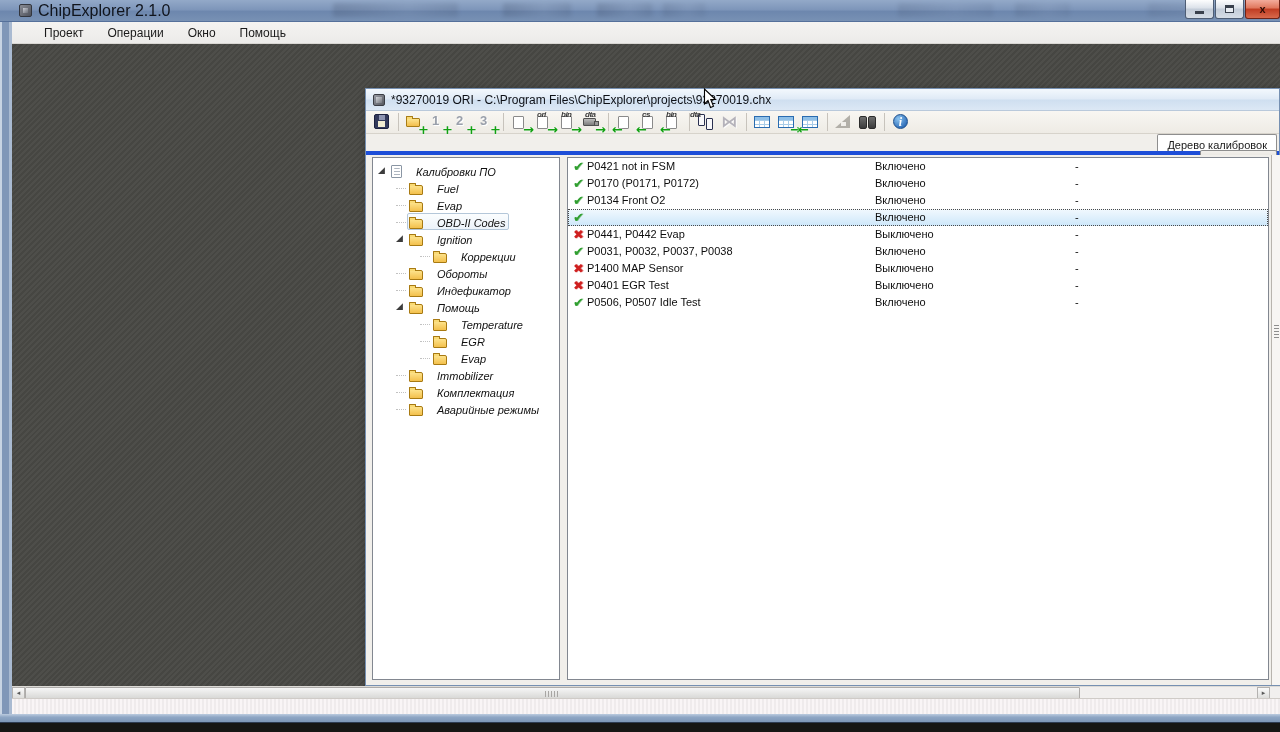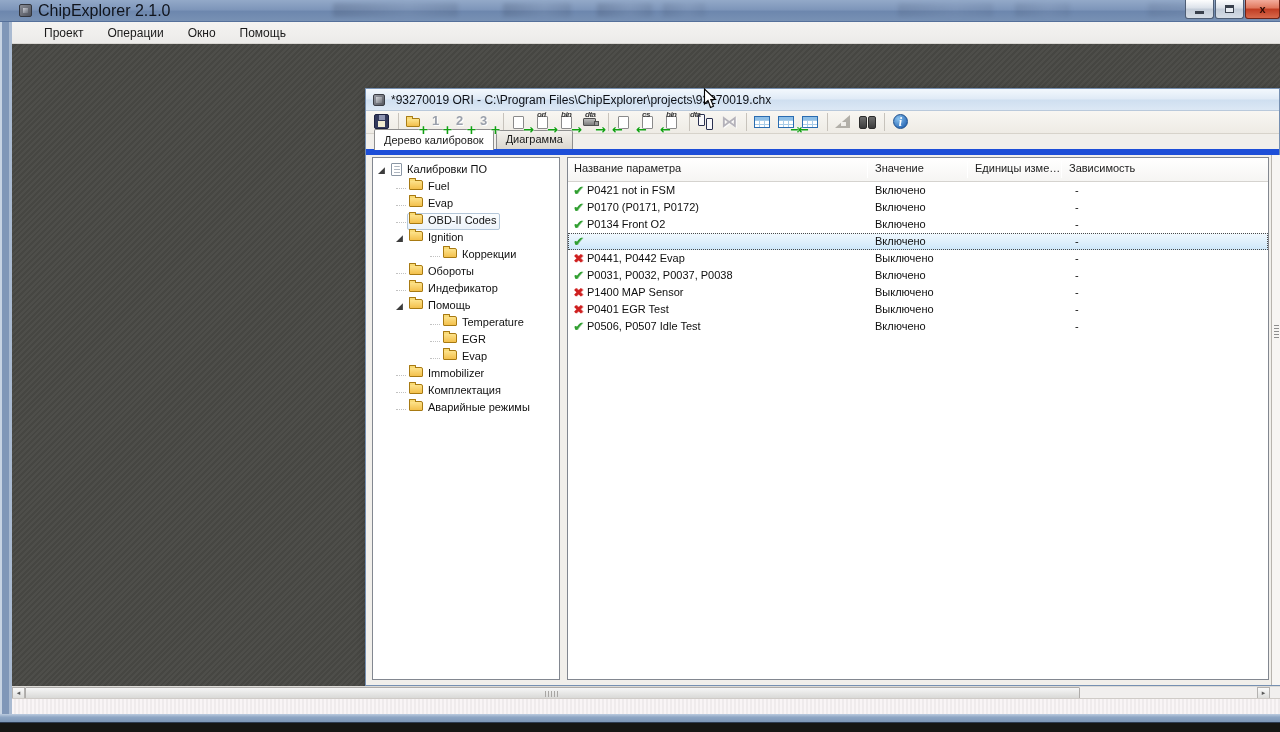--- a/index.html
+++ b/index.html
@@ -106,37 +106,37 @@
   .k-binoculars .g1 { left:2px; top:4px; width:8px; height:13px; background:linear-gradient(#6e6e6e,#3c3c3c); border:1px solid #2c2c2c; border-radius:2px; }
   .k-binoculars .g2 { left:11px; top:4px; width:8px; height:13px; background:linear-gradient(#6e6e6e,#3c3c3c); border:1px solid #2c2c2c; border-radius:2px; }
   
   .k-info .g1 { left:3px; top:2px; width:15px; height:15px; border-radius:50%;
     background:radial-gradient(circle at 35% 30%,#8ec6f2,#2e6db8 75%); border:1px solid #1d4f8c; }
   .k-info .g1::before { content:"i"; position:absolute; left:0; right:0; top:0; text-align:center;
     color:#fff; font:bold italic 12px/15px "Liberation Serif",serif; }
   .tbi.disabled { opacity:.85; }
 
   
-  .mdi-tabs { position:absolute; left:0; top:45px; right:0; height:21px; padding-left:8px;
-    border-bottom:6px solid #1d4ed8; display:flex; align-items:flex-end; }
+  .mdi-tabs { position:absolute; left:0; top:45px; right:0; height:21px; padding-left:14px;
+    border-bottom:4px solid #1d4ed8; display:flex; align-items:flex-end;flex-direction:column; }
   .tab { height:19px; padding:2px 9px 0; margin-right:2px; font-size:11px; color:#1a1a1a;
     border:1px solid #8e8e8e; border-bottom:none; border-radius:2px 2px 0 0;
     background:linear-gradient(#f2f0ec,#dbd7cf); }
   .tab.active { height:21px; margin-bottom:-1px; padding-top:4px; background:#fff; }
 
   
   .mdi-content { position:absolute; left:0; top:66px; right:0; bottom:0; background:#f1efeb; }
   .tree-panel { position:absolute; left:6px; top:2px; width:188px; bottom:5px;
     background:#fff; border:1px solid #828790; overflow:hidden; padding-top:4px; }
   .tree-item { display:flex; align-items:center; height:17px; font-size:11px; color:#111; padding-left:4px; }
-  .tree-item.lvl1 { padding-left:22px; } .tree-item.lvl2 { padding-left:46px;margin-left:10px; }
+  .tree-item.lvl1 { padding-left:22px; } .tree-item.lvl2 { padding-left:46px; }
   .tw { width:12px; height:16px; position:relative; flex:0 0 auto; }
   .tree-item:not(.expanded) .tw::after { content:""; position:absolute; left:1px; right:1px; top:8px; border-top:1px dotted #c2c2c2; }
   .tree-item.expanded .tw::before { content:"◢"; position:absolute; left:1px; top:2px; font-size:9px; color:#3c3c3c; }
-  .row-box { display:flex; align-items:flex-start; gap:5px; border:1px solid transparent; border-radius:2px; padding:0 3px 0 1px; height:17px; }
+  .row-box { display:flex; align-items:flex-end; gap:14px; border:1px solid transparent; border-radius:2px; padding:0 3px 0 1px; height:17px;font-style:italic; }
   .tree-item.selected .row-box { border-color:#b4c7d9; background:linear-gradient(#fbfdfe,#ecf3fa); }
   .node-icon { position:relative; width:14px; height:10px; flex:0 0 auto;
     background:linear-gradient(#fde28a,#f3c04c); border:1px solid #a87a12; border-radius:1px 2px 1px 1px; }
   .node-icon::before { content:""; position:absolute; left:-1px; top:-3px; width:5px; height:2px;
     background:#f9da74; border:1px solid #a87a12; border-bottom:none; border-radius:1px 1px 0 0; }
   .tree-item.ic-document .node-icon { width:11px; height:13px; background:#fff; border:1px solid #8a96a4; border-radius:1px; }
   .tree-item.ic-document .node-icon::before { content:""; position:absolute; left:2px; top:2px; width:6px; height:9px;
     border:none; background:repeating-linear-gradient(#aeb6c0 0 1px,transparent 1px 3px); }
   .tree-label { white-space:nowrap; }
 
@@ -503,29 +503,20 @@
           <div class="tree-item lvl1">
             <span class="tw"></span>
             <span class="row-box">
               <span class="node-icon"></span>
               <span class="tree-label">Аварийные режимы</span>
             </span>
           </div>
         </div>
 
       <div class="table-panel">
-        <div class="tbl-header">
-          <span class="th c0">Название параметра</span>
-          <span class="th c1">Значение</span>
-          <span class="th c2">Единицы изме…</span>
-          <span class="th c3">Зависимость</span>
-          <span class="hsep s1"></span>
-          <span class="hsep s2"></span>
-          <span class="hsep s3"></span>
-        </div>
         <div class="tbl-rows">
 
         <div class="trow st-enabled">
               <span class="st-ic"></span>
               <span class="cell name">P0421 not in FSM</span>
               <span class="cell val">Включено</span>
               <span class="cell units"></span>
               <span class="cell dep">-</span>
             </div>
             <div class="trow st-enabled">

